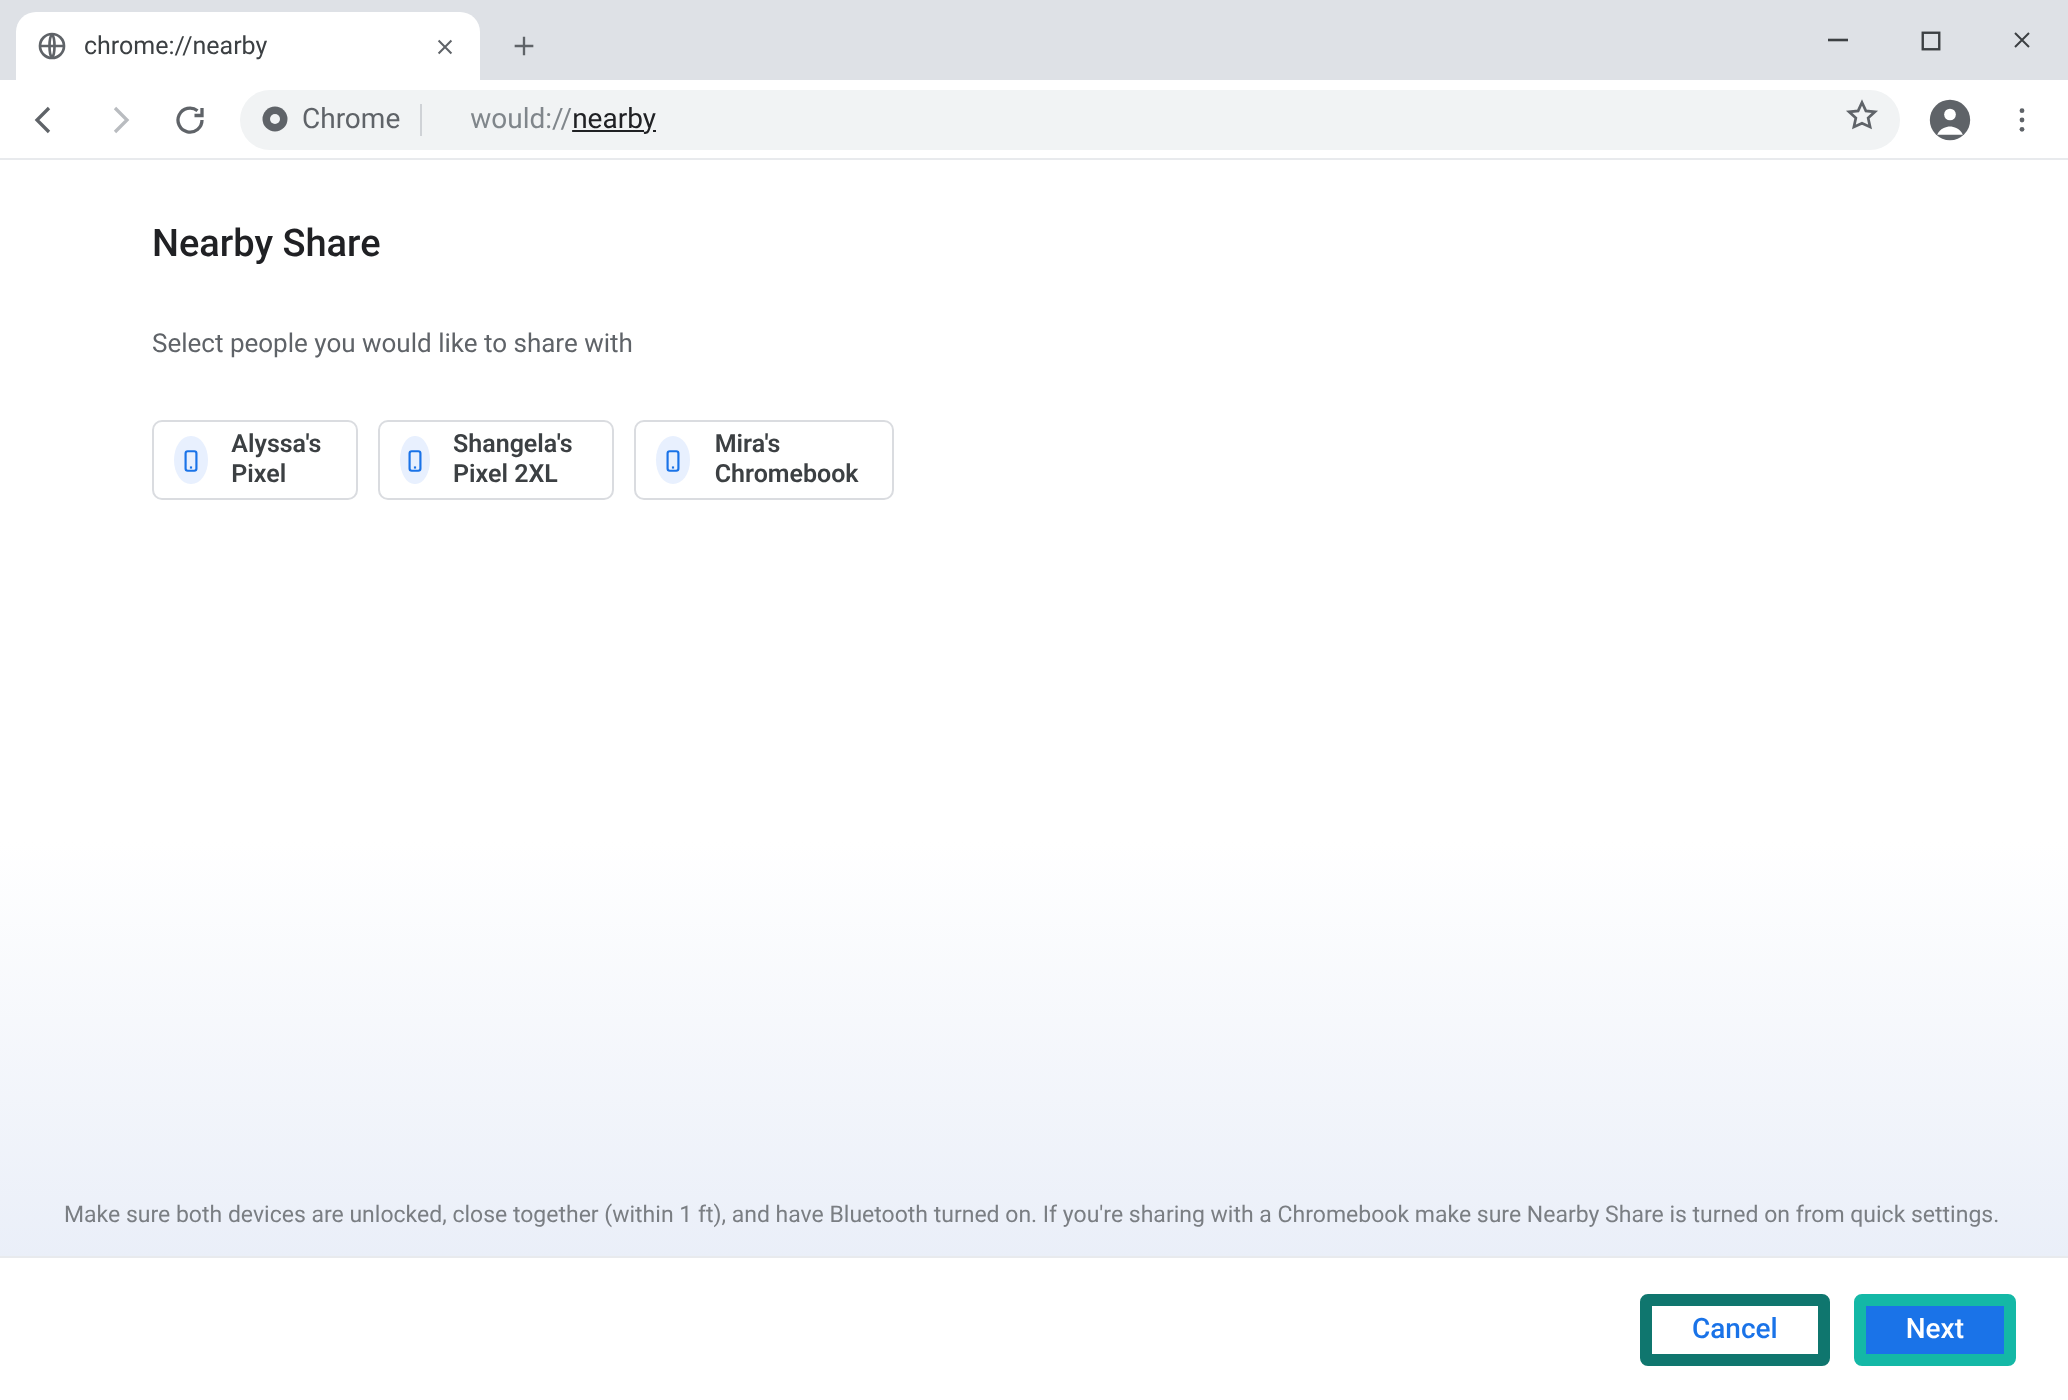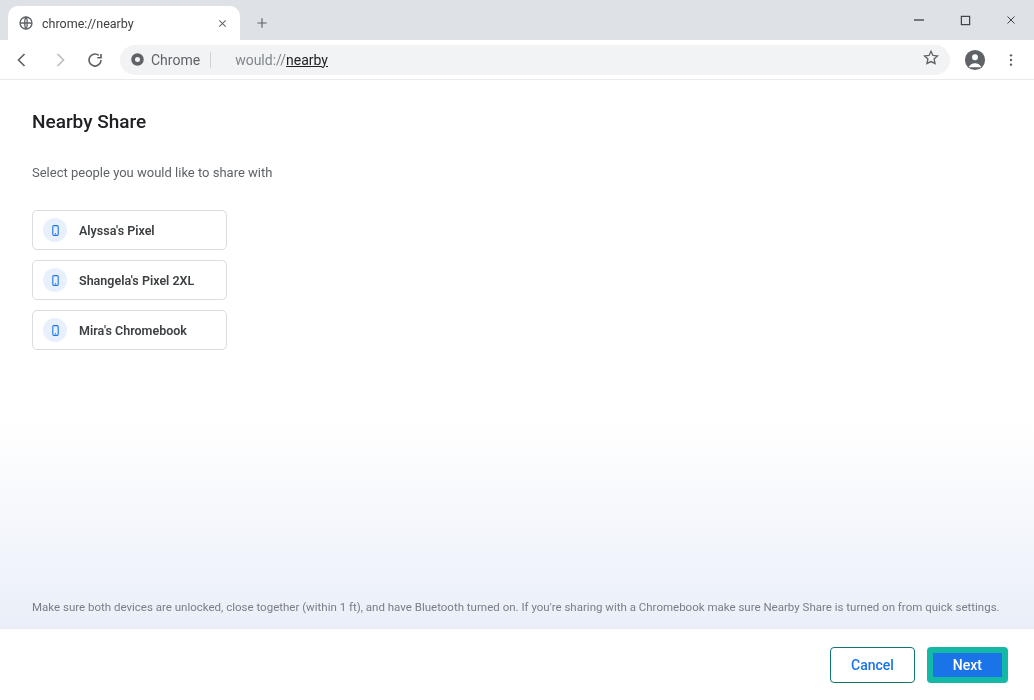--- a/index.html
+++ b/index.html
@@ -66,20 +66,21 @@
   }
   .omni-url { color:#80868b; }
   .omni-url .bold { color:#202124;text-decoration:underline; }
   .omni-star { margin-left:auto; color:#5f6368; }
 
   
   .page {
     position:relative;
     height: calc(700px - 40px - 40px);
     background: linear-gradient(#ffffff 55%, #e9eef8 90%);
+    padding-left: 44px;
   }
   .header { padding: 30px 32px 8px; }
   .header h1 { font-size: 19px; font-weight:500; color:#202124; margin-bottom:6px; }
   .header p { font-size: 13px; color:#5f6368;margin-top:32px; }
 
   .content-row {
     display:flex;
     padding: 22px 32px 0;
     justify-content: space-between;
     align-items: flex-start;
@@ -89,21 +90,21 @@
   .thumb {
     width:90px; height:110px;
     background:#dce8f8;
     border-radius:2px;
     display:flex; align-items:center; justify-content:center;
     margin-bottom:10px;
   }
   .thumb svg { opacity:0.9; }
   .file-name { font-size:13px; color:#5f6368; }
 
-  .devices { width: 195px; display:flex; flex-direction:column; gap:10px; }
+  .devices { width: 195px; display:flex; flex-direction:row; gap:10px; }
   .device {
     height:40px;
     border:1px solid #dadce0;
     border-radius:5px;
     background:#fff;
     display:flex; align-items:center;
     padding:0 10px;
     gap:12px;
   }
   .device .dicon {
@@ -135,21 +136,21 @@
   }
   .btn {
     height:36px;
     padding:0 20px;
     border-radius:4px;
     font-size:14px;
     font-weight:500;
     display:flex; align-items:center; justify-content:center;
     cursor:pointer;
   }
-  .btn.secondary { background:#fff; color:#1a73e8; border:1px solid #0f766e; }
+  .btn.secondary { background:#fff; color:#1a73e8; border:6px solid #0f766e; }
   .btn.primary { background:#1a73e8; color:#fff; border:6px solid #14b8a6; }
 </style>
 </head>
 <body>
 
 <div class="titlebar">
   <div class="tab">
     <span class="favicon">
       <svg width="16" height="16" viewBox="0 0 24 24" fill="none" stroke="#5f6368" stroke-width="2">
         <circle cx="12" cy="12" r="9"></circle>

